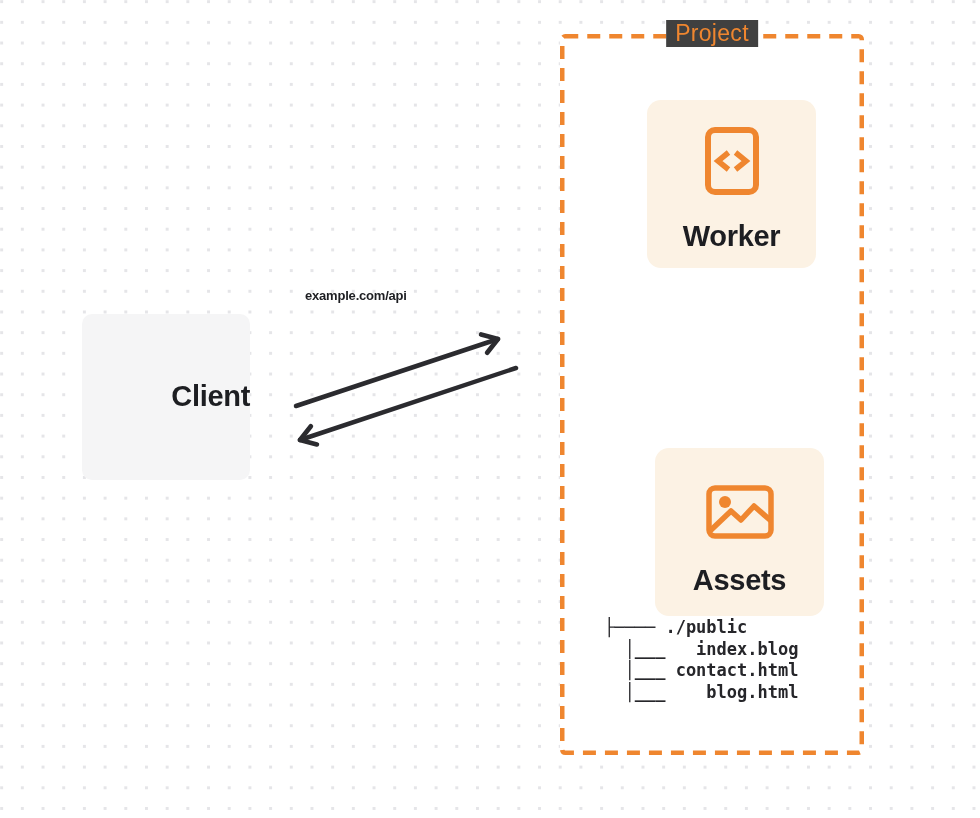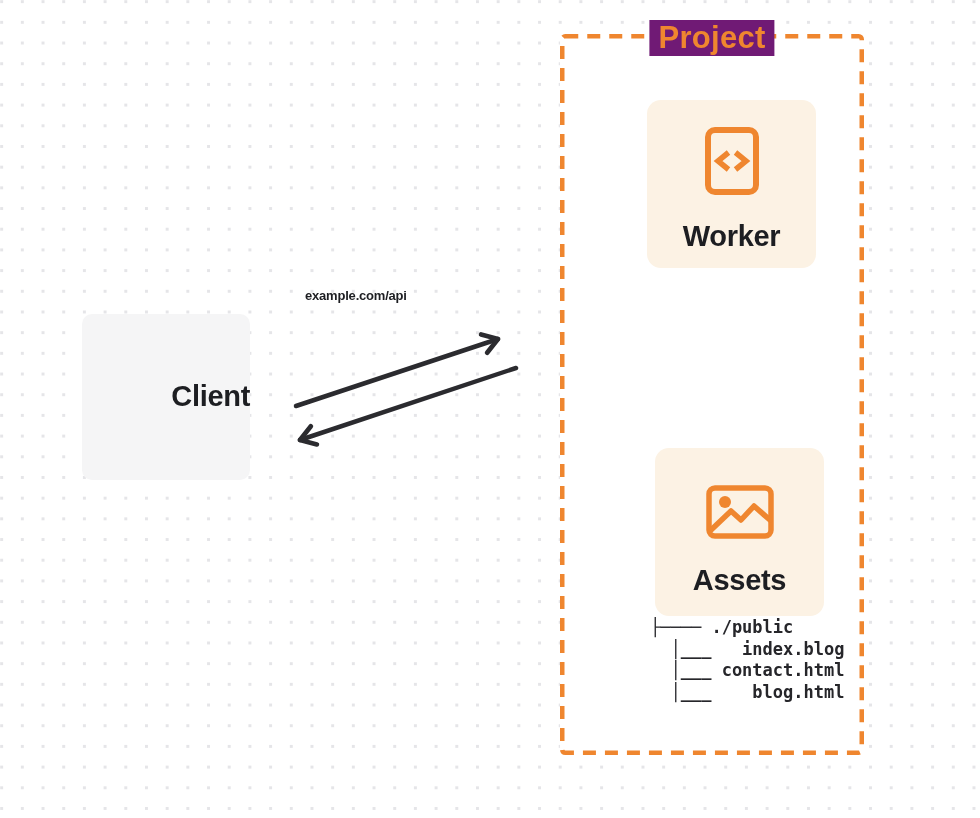--- a/index.html
+++ b/index.html
@@ -49,23 +49,23 @@
   }
 
   
   .project-box{
     position:absolute;left:560px;top:34px;width:304px;height:721px;
     background:#FFFFFF;
   }
   .project-border{position:absolute;left:0;top:0;width:304px;height:721px;}
   .project-title{
     position:absolute;top:-14px;left:50%;transform:translateX(-50%);
-    background:#701a75;
+    background:#404040;
     padding:0 9px;
-    font-size:31px;font-weight:700;color:var(--color-accent);
+    font-size:23px;font-weight:400;color:var(--color-accent);
     letter-spacing:0.3px;white-space:nowrap;
   }
 
   
   .card{
     position:absolute;
     width:169px;height:168px;
     background:var(--color-card_bg);
     border-radius:14px;
     display:flex;flex-direction:column;align-items:center;margin-left:14px;
@@ -79,21 +79,21 @@
   .icon-fill{fill:var(--color-accent);}
 
   
   .file-tree{
     position:absolute;left:44px;top:583px;
     font-family:"DejaVu Sans Mono", monospace;
     font-size:17px;font-weight:700;
     line-height:21.5px;
     color:#26262A;
   }
-  .tree-line{white-space:pre;margin-left:46px;}
+  .tree-line{white-space:pre;}
 </style>
 </head>
 <body>
 
 <div class="canvas">
 
   <div class="client-box">
     <span class="node-label">Client</span>
   </div>
 

